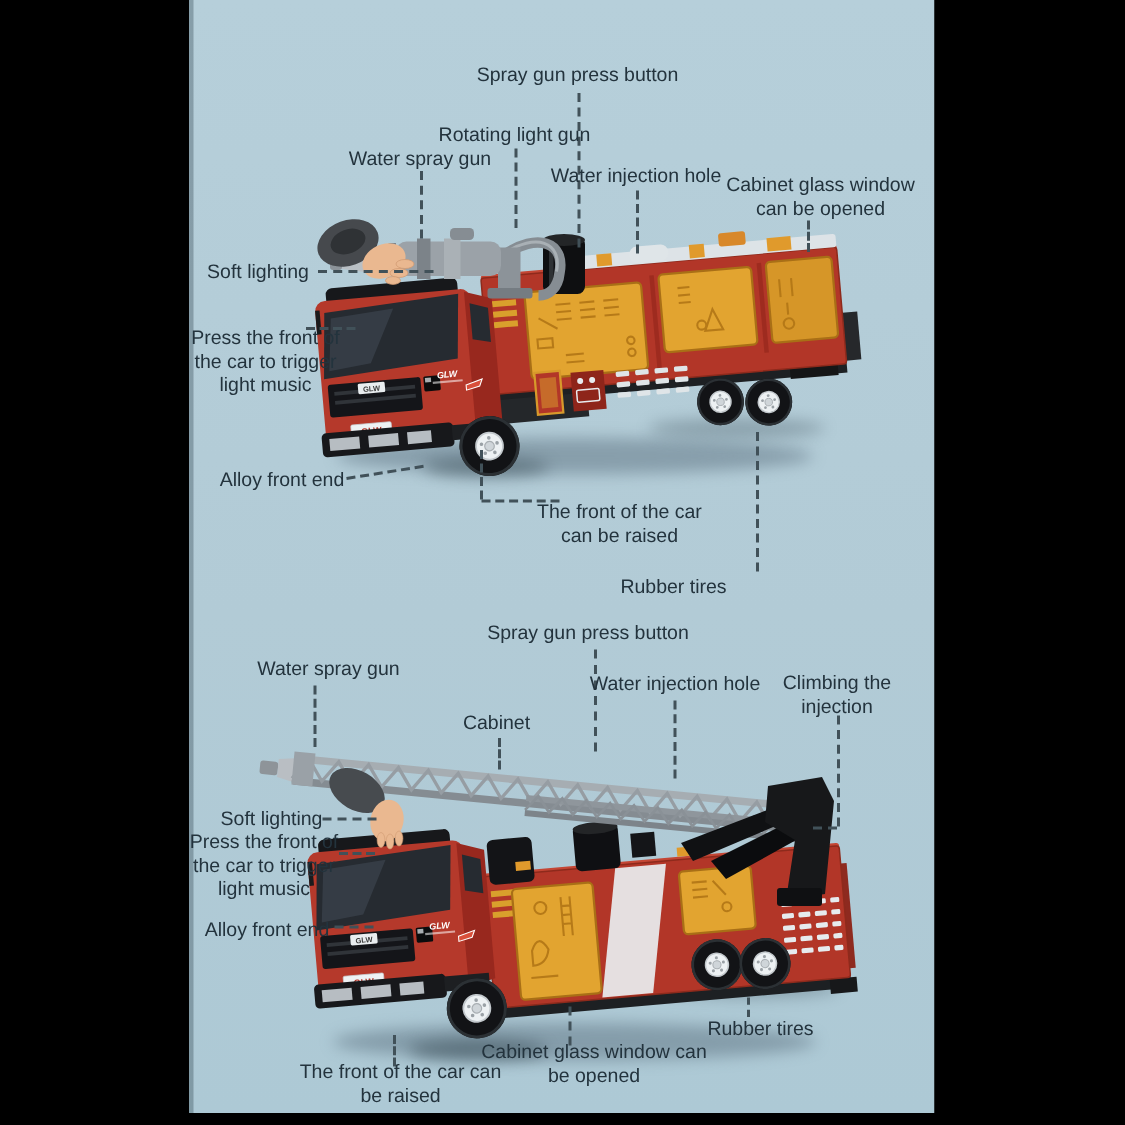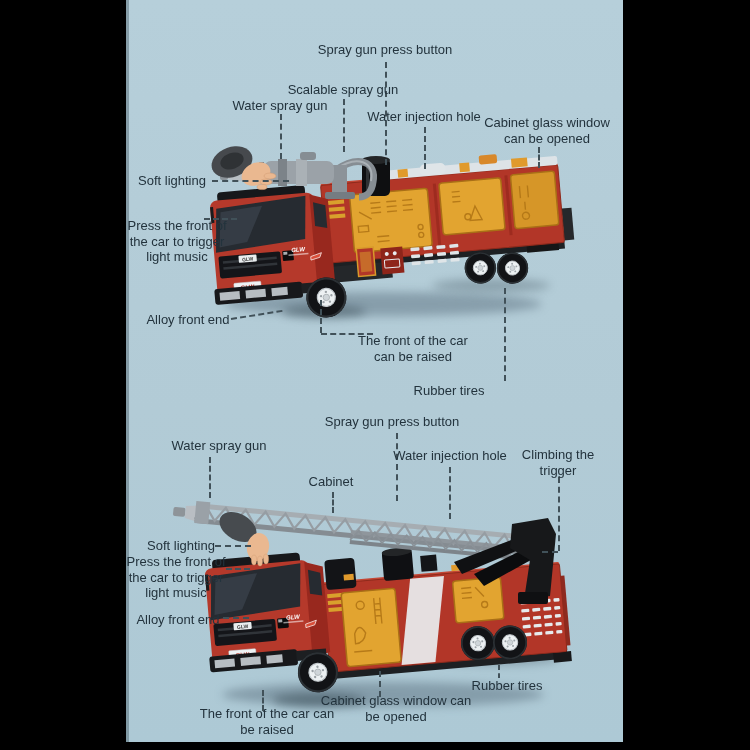--- a/index.html
+++ b/index.html
@@ -265,34 +265,34 @@
   <div class="hdash" style="left:542px;top:551px;width:16px;"></div>
   <div class="vdash" style="left:332px;top:492px;height:21px;"></div>
   <div class="hdash" style="left:215px;top:545px;width:36px;"></div>
   <div class="hdash" style="left:226px;top:568px;width:24px;"></div>
   <div class="hdash" style="left:223px;top:617px;width:26px;"></div>
   <div class="vdash" style="left:262px;top:690px;height:21px;"></div>
   <div class="vdash" style="left:379px;top:671px;height:26px;"></div>
   <div class="vdash" style="left:498px;top:665px;height:13px;"></div>
 
   <div class="lbl" style="left:385px;top:50px;width:160px;">Spray gun press button</div>
-  <div class="lbl" style="left:343px;top:90px;width:140px;">Scalable spray gun</div>
+  <div class="lbl" style="left:343px;top:90px;width:140px;">Rotating light gun</div>
   <div class="lbl" style="left:280px;top:106px;width:120px;">Water spray gun</div>
   <div class="lbl" style="left:424px;top:117px;width:140px;">Water injection hole</div>
   <div class="lbl" style="left:547px;top:131px;width:136px;">Cabinet glass window can be opened</div>
   <div class="lbl" style="left:172px;top:181px;width:90px;">Soft lighting</div>
   <div class="lbl" style="left:177px;top:241px;width:112px;">Press the front of the car to trigger light music</div>
   <div class="lbl" style="left:188px;top:320px;width:110px;">Alloy front end</div>
   <div class="lbl" style="left:413px;top:349px;width:125px;">The front of the car can be raised</div>
   <div class="lbl" style="left:449px;top:391px;width:90px;">Rubber tires</div>
 
   <div class="lbl" style="left:392px;top:422px;width:160px;">Spray gun press button</div>
   <div class="lbl" style="left:219px;top:446px;width:120px;">Water spray gun</div>
   <div class="lbl" style="left:450px;top:456px;width:140px;">Water injection hole</div>
-  <div class="lbl" style="left:558px;top:463px;width:92px;">Climbing the trigger</div>
+  <div class="lbl" style="left:558px;top:463px;width:92px;">Climbing the injection</div>
   <div class="lbl" style="left:331px;top:482px;width:80px;">Cabinet</div>
   <div class="lbl" style="left:181px;top:546px;width:90px;">Soft lighting</div>
   <div class="lbl" style="left:176px;top:577px;width:112px;">Press the front of the car to trigger light music</div>
   <div class="lbl" style="left:178px;top:620px;width:110px;">Alloy front end</div>
   <div class="lbl" style="left:267px;top:722px;width:148px;">The front of the car can be raised</div>
   <div class="lbl" style="left:396px;top:709px;width:158px;">Cabinet glass window can be opened</div>
   <div class="lbl" style="left:507px;top:686px;width:90px;">Rubber tires</div>
 
   <div class="bar" id="bar-left"></div>
   <div class="bar" id="bar-right"></div>

